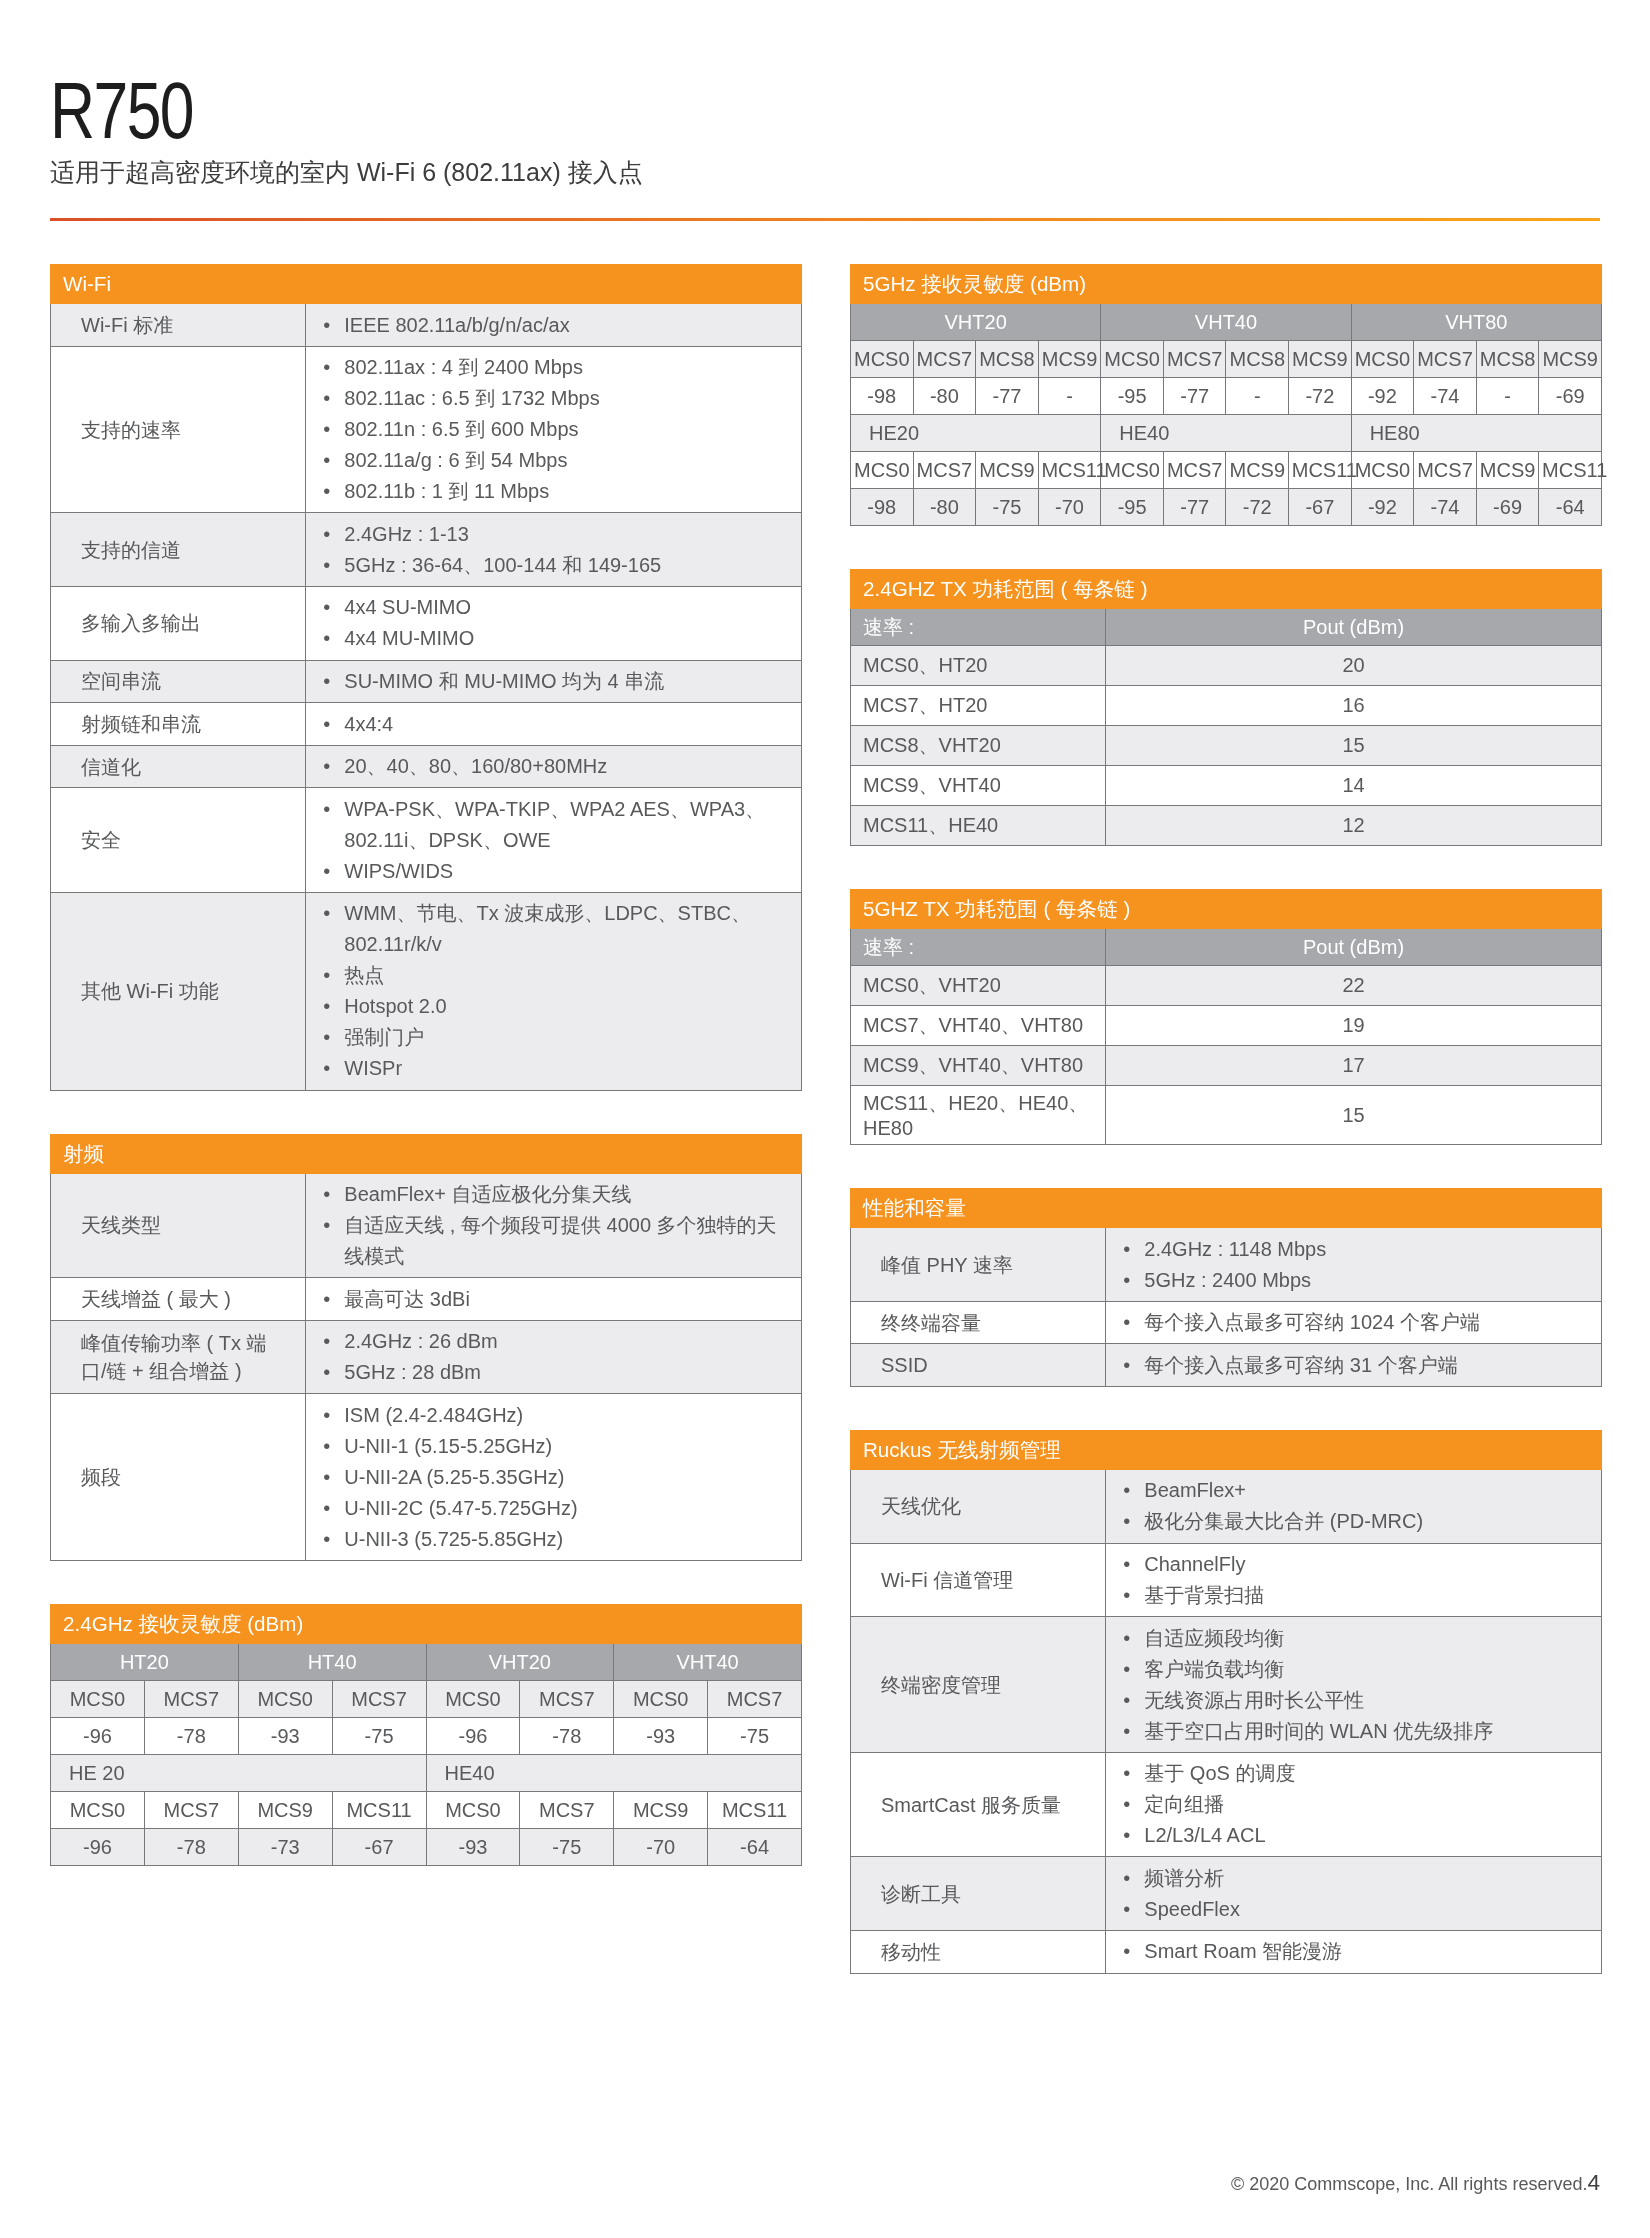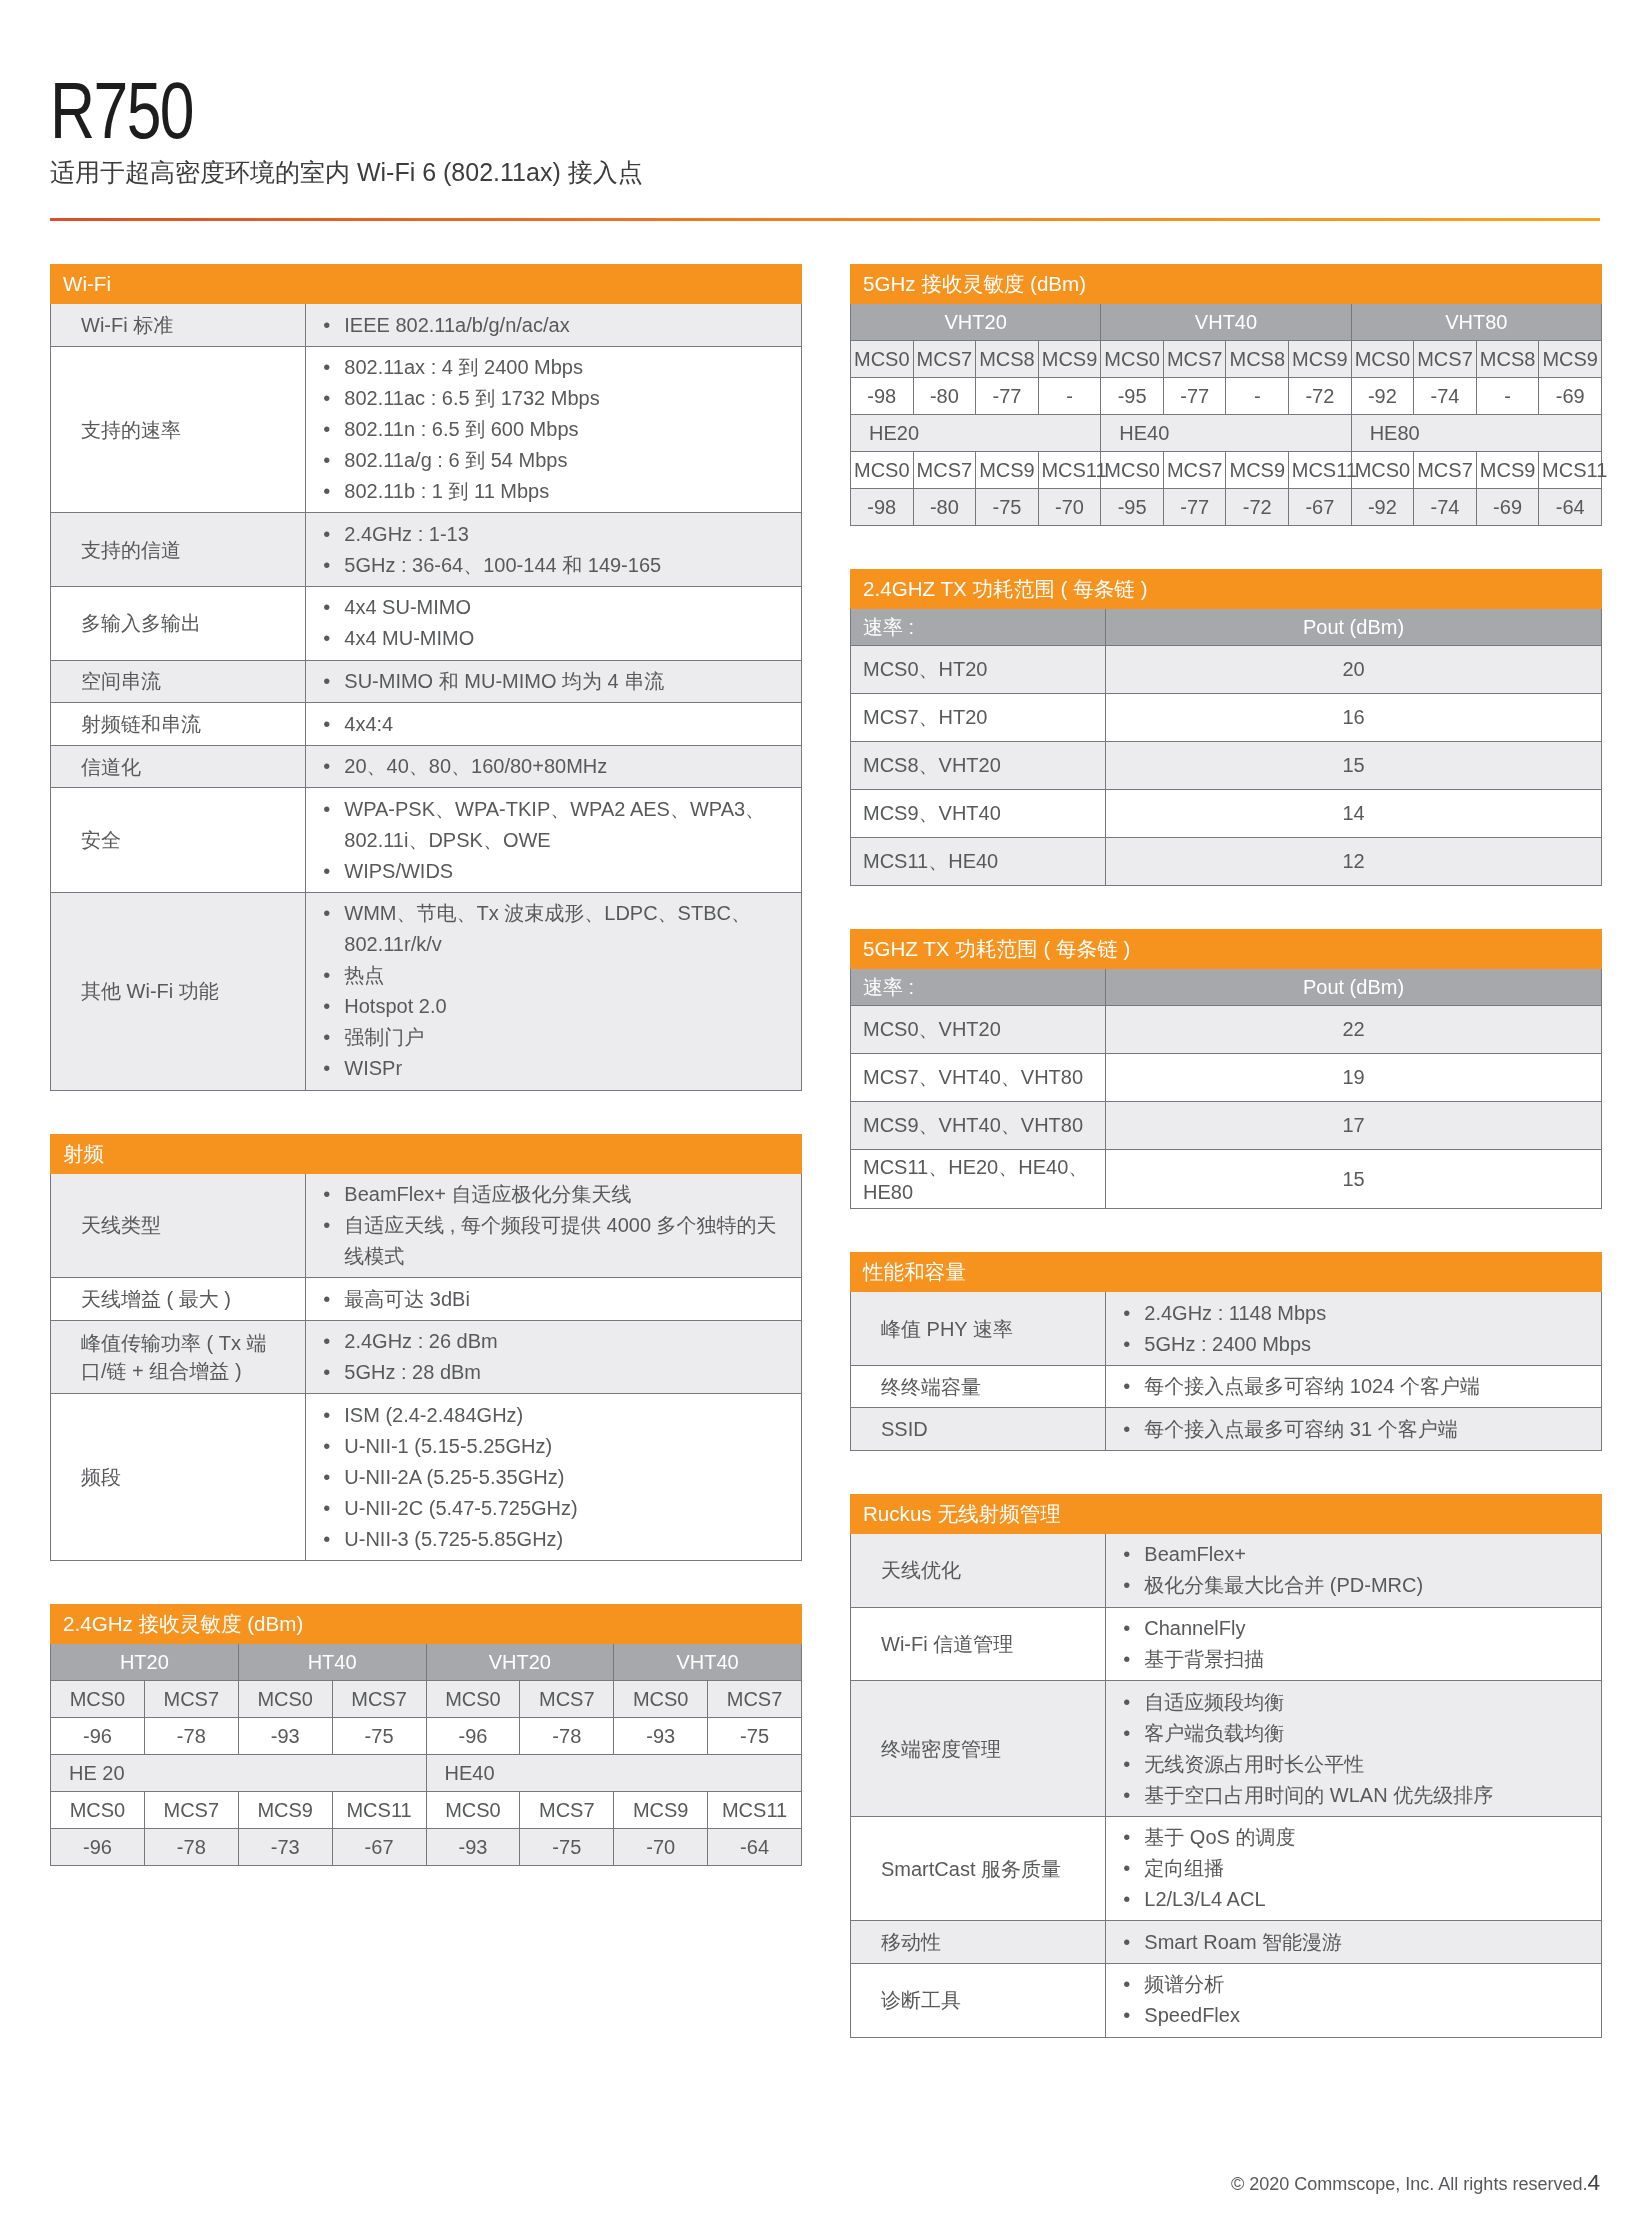--- a/index.html
+++ b/index.html
@@ -40,21 +40,21 @@
   
   .grid-table td{height:37px;text-align:center;font-size:20px;padding:1.3px 2.7px;vertical-align:middle}
   .group-row td{background:var(--subgray);color:#fff}
   .he-row td{background:var(--shade);text-align:left;padding-left:18px}
   .shaded td{background:var(--shade)}
 
   
   .tx-table td{vertical-align:middle;font-size:20px}
   .tx-table .sub-head td{background:var(--subgray);color:#fff;height:37px;padding:2.7px 12px}
   .tx-table .sub-head .pout{text-align:center}
-  .tx-table tbody td{height:48px;padding:4px 12px}
+  .tx-table tbody td{height:40px;padding:4px 12px}
   .tx-table .value-cell{text-align:center}
 
   .footer{position:absolute;right:50px;bottom:43px;display:flex;align-items:baseline;}
   .copyright{font-size:18px;color:var(--text)}
   .page-num{font-size:22.6px;color:#404040}
 </style>
 </head>
 <body>
 
 <div class="page">
@@ -549,35 +549,35 @@
               <td class="content-cell">
                 <ul class="bullets">
 
                 <li>基于 QoS 的调度</li>
                   <li>定向组播</li>
                   <li>L2/L3/L4 ACL</li>
                 </ul>
               </td>
             </tr>
             <tr>
-              <td class="label-cell">移动性</td>
-              <td class="content-cell">
-                <ul class="bullets">
-
-                <li>Smart Roam 智能漫游</li>
-                </ul>
-              </td>
-            </tr>
-            <tr>
               <td class="label-cell">诊断工具</td>
               <td class="content-cell">
                 <ul class="bullets">
 
                 <li>频谱分析</li>
                   <li>SpeedFlex</li>
+                </ul>
+              </td>
+            </tr>
+            <tr>
+              <td class="label-cell">移动性</td>
+              <td class="content-cell">
+                <ul class="bullets">
+
+                <li>Smart Roam 智能漫游</li>
                 </ul>
               </td>
             </tr>
           </tbody>
       </table>
 
     </div>
   </div>
 </div>
 

